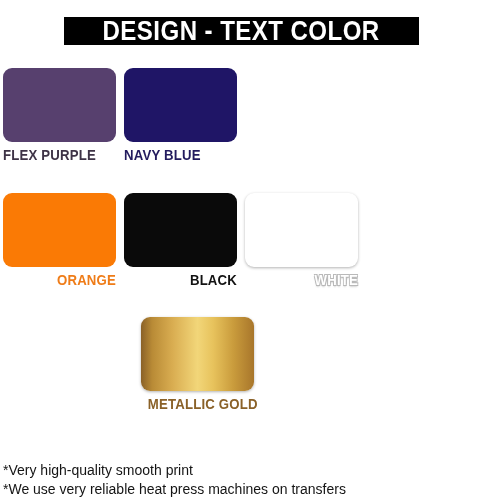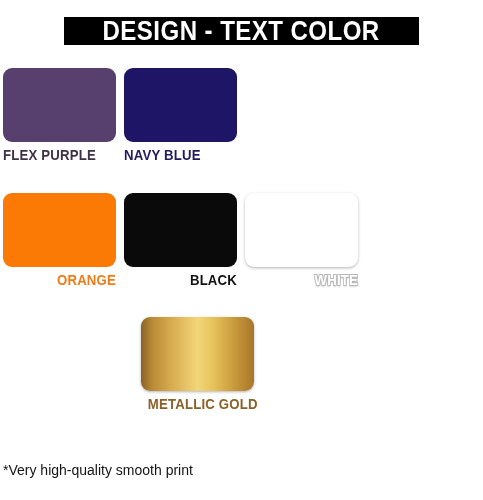--- a/index.html
+++ b/index.html
@@ -178,13 +178,14 @@
     <div class="cell">
       <div class="swatch shadowed" id="sw-2-0" style="background: linear-gradient(90deg, rgb(138, 97, 40) 0%, rgb(185, 139, 54) 10%, rgb(217, 173, 81) 28%, rgb(242, 214, 121) 50%, rgb(231, 194, 92) 64%, rgb(201, 155, 60) 82%, rgb(168, 118, 43) 100%);"></div>
       <div class="label align-center" id="lb-2-0" style="color: rgb(138, 97, 40);">METALLIC GOLD</div>
     </div>
   </div>
 
 </div>
 
 <div class="notes">
   <div class="note-line">*Very high-quality smooth print</div>
+  <div class="note-line">*We use very reliable heat press machines on transfers</div>
 </div>
 
 </body></html>

